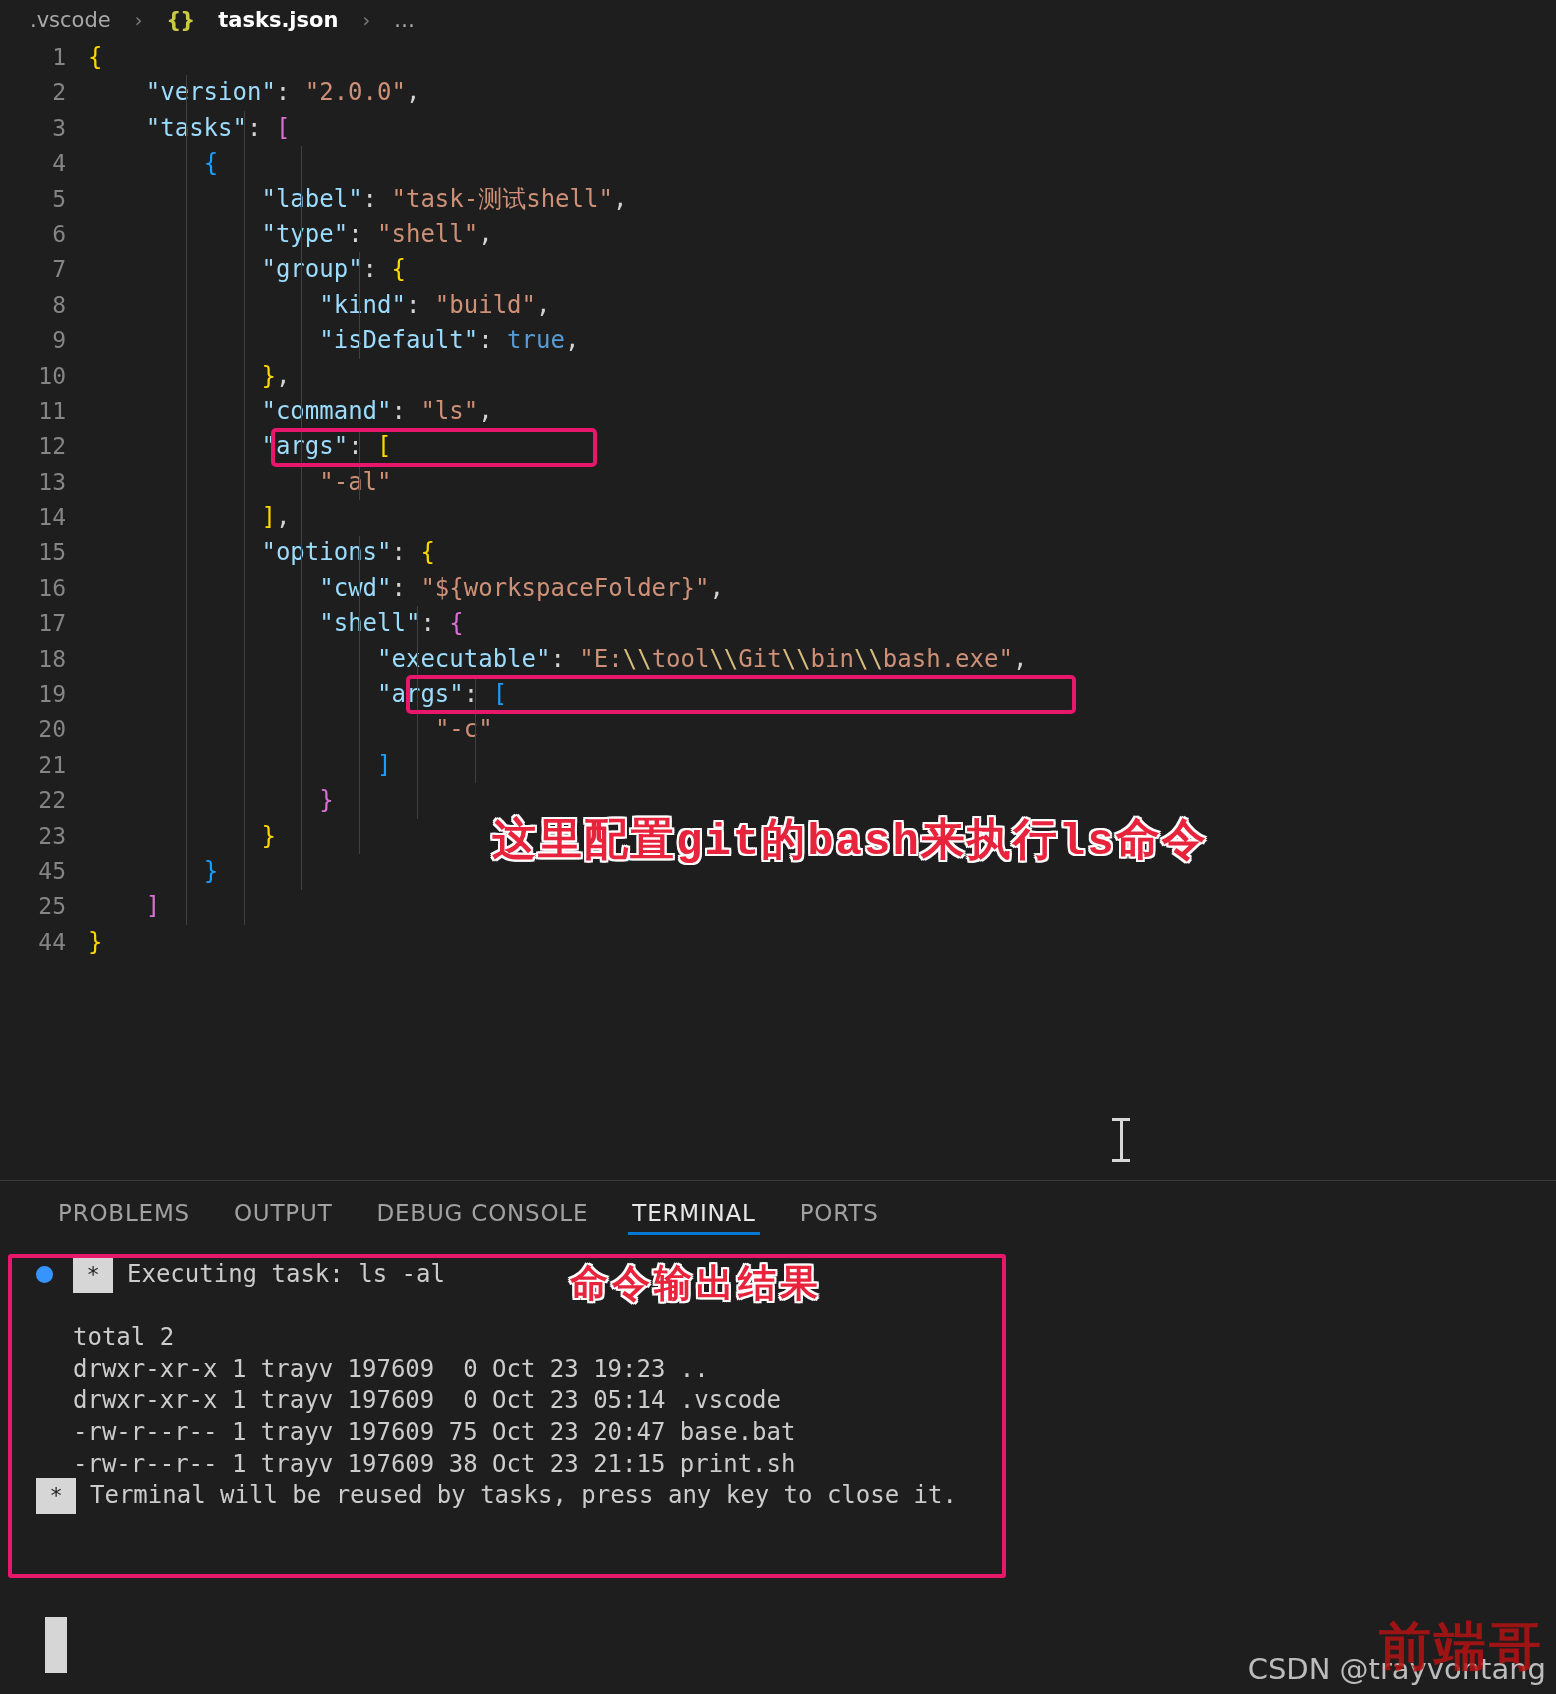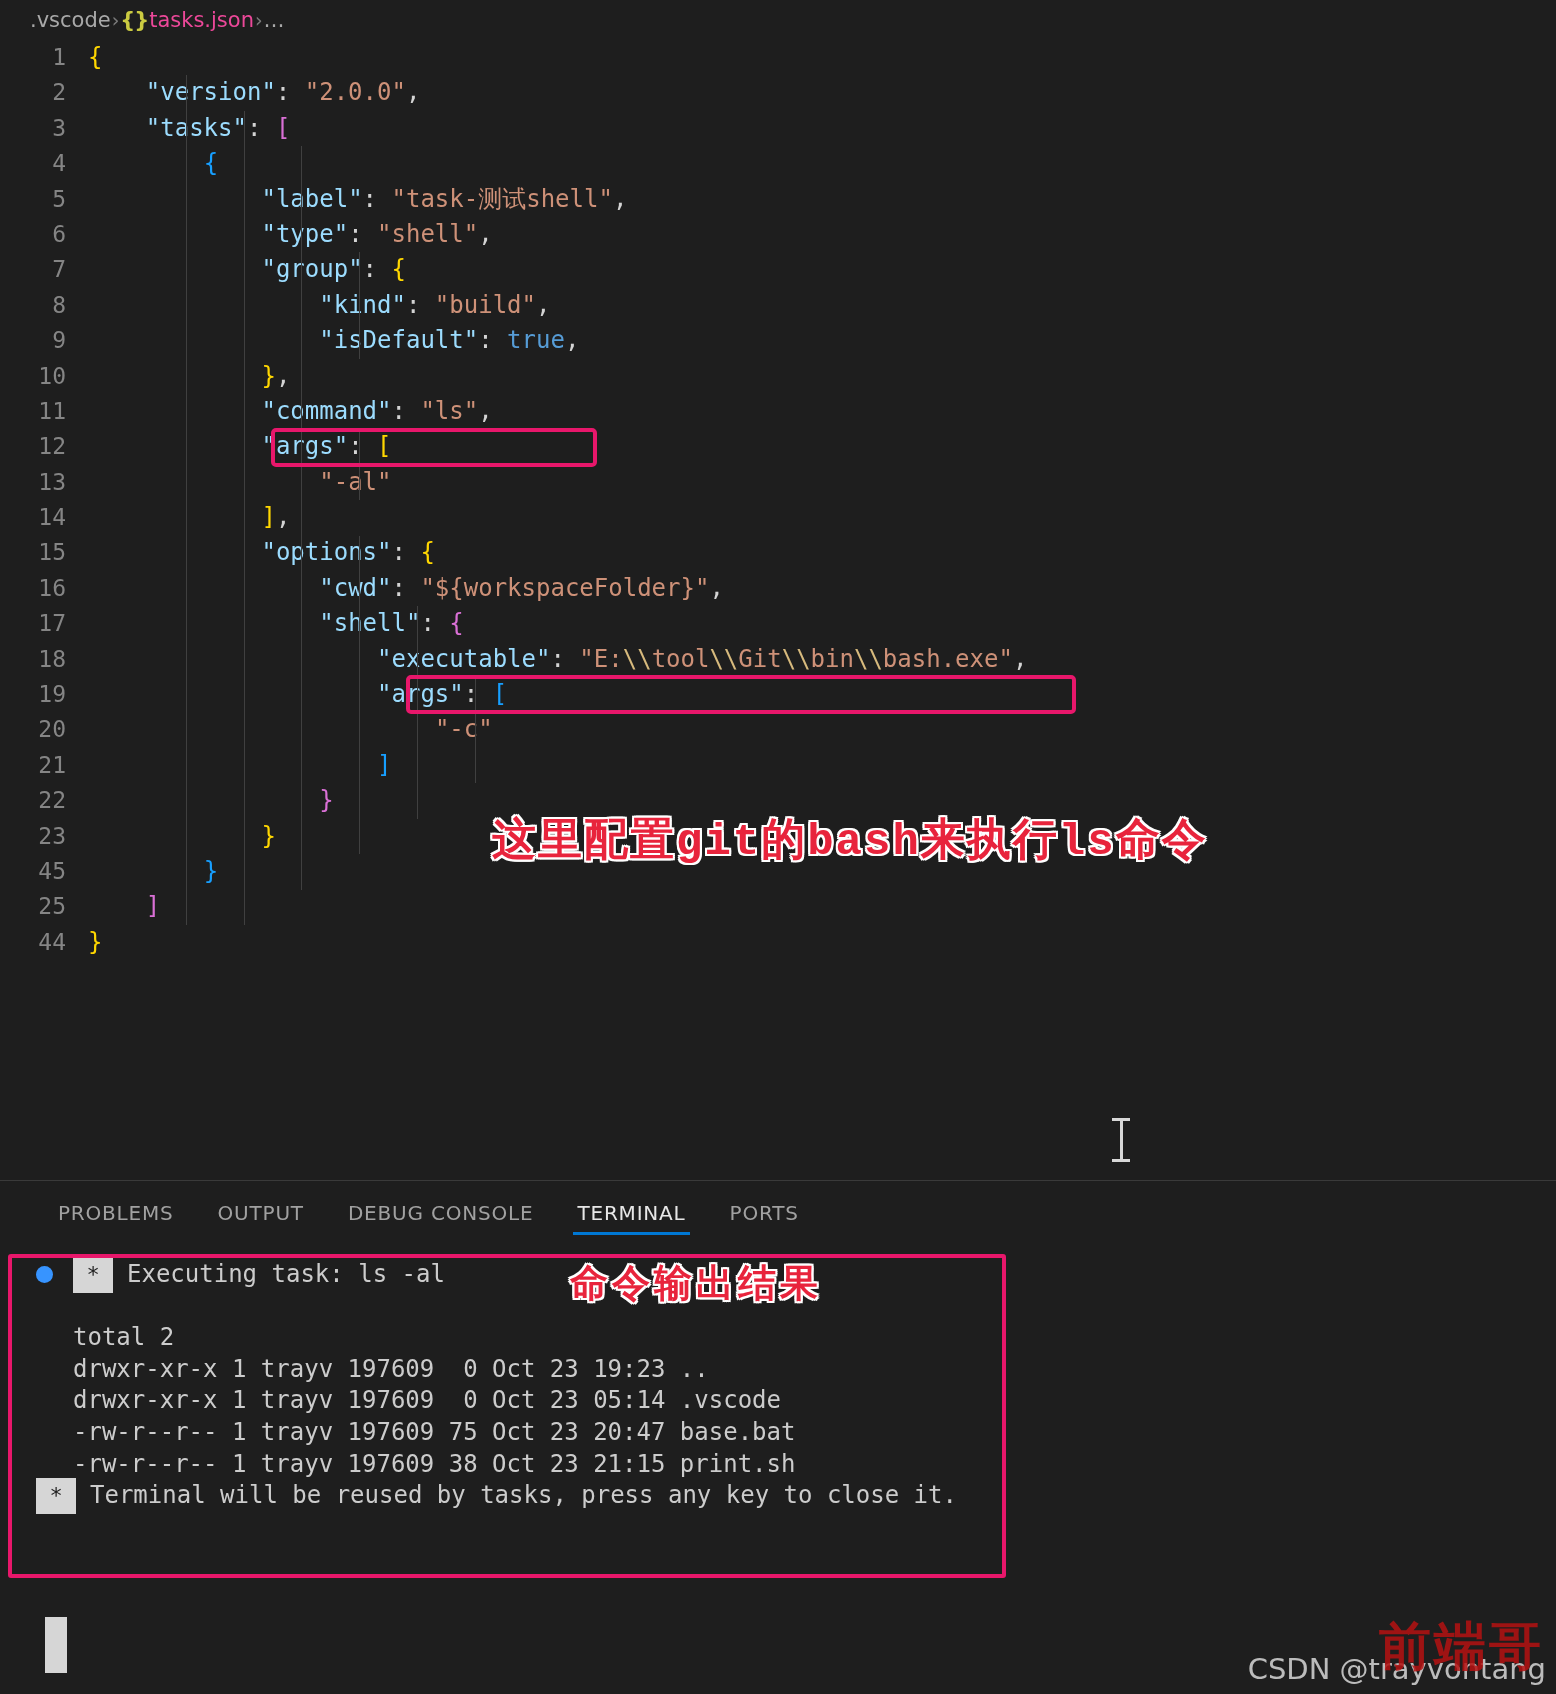--- a/index.html
+++ b/index.html
@@ -12,25 +12,25 @@
   }
   
   #breadcrumb{
     height:40px;
     display:flex;align-items:center;
     padding-left:30px;
     background:#1e1e1e;
     font-family:"DejaVu Sans","Liberation Sans",sans-serif;
     font-size:21px;
     color:#a9a9a9;
-    gap:1px;
+    gap:24px;
   }
   .bc-sep{color:#7a7a7a;font-size:19px;}
   .bc-json{color:#cbcb41;font-weight:bold;letter-spacing:-1px;}
-  .bc-file{color:#ec4899;}
+  .bc-file{color:#ffffff;font-weight:bold;}
   .bc-dots{color:#a9a9a9;letter-spacing:1px;}
 
   
   #editor{
     position:relative;
     height:1140px;
     background:#1e1e1e;
     overflow:hidden;
   }
   .code-line{
@@ -123,21 +123,21 @@
     align-items:center;
     padding-left:36px;
     gap:0px;
     font-family:"DejaVu Sans","Liberation Sans",sans-serif;
   }
   .ptab{
     position:relative;
     height:64px;
     display:flex;align-items:center;
     padding:0 22px;
-    font-size:20px;
+    font-size:23px;
     letter-spacing:.8px;
     color:#a1a1a1;
     cursor:pointer;
   }
   .ptab.active{color:#e7e7e7;}
   .ptab.active::after{
     content:"";
     position:absolute;left:18px;right:18px;bottom:10px;
     height:3px;background:#0078d4;
   }

